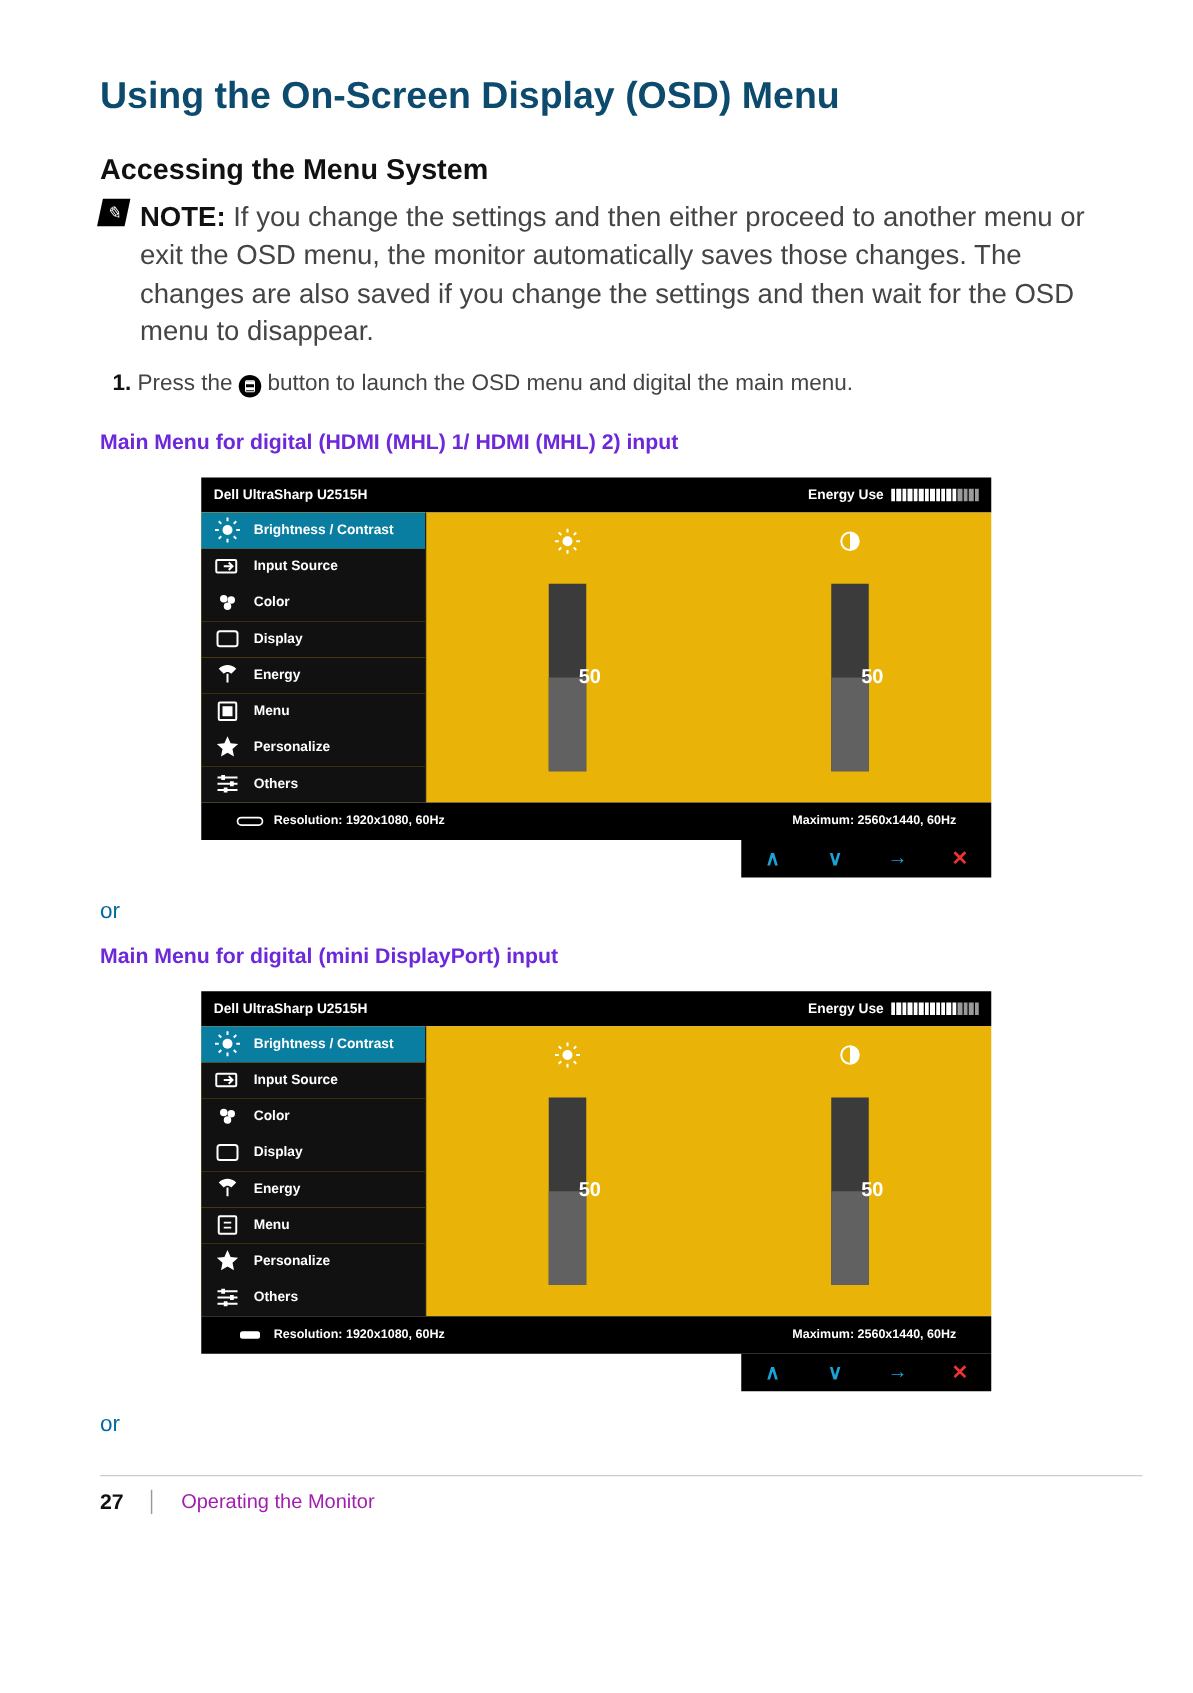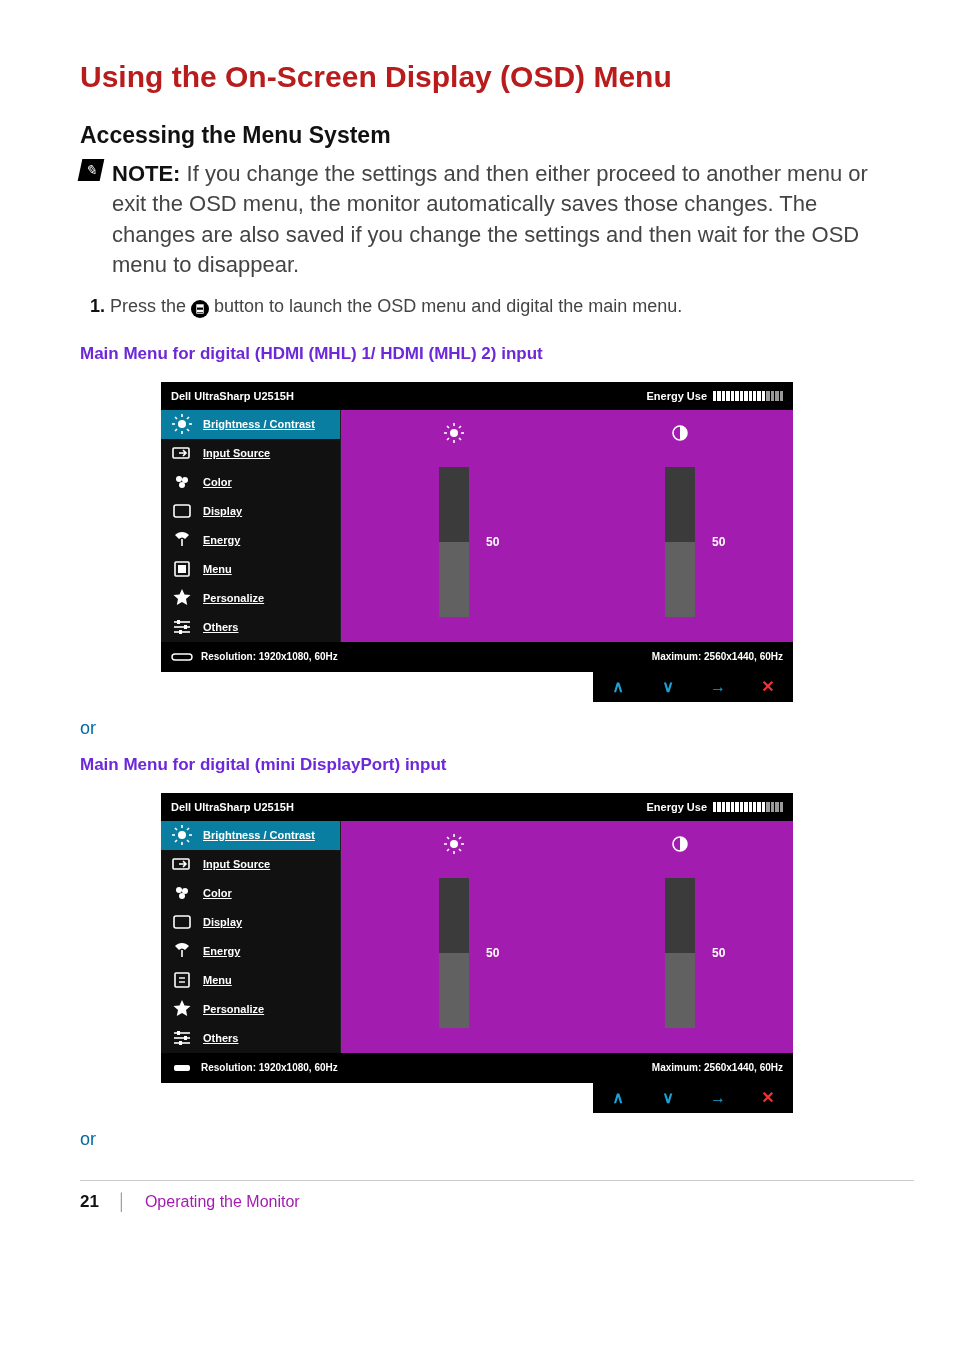--- a/index.html
+++ b/index.html
@@ -1,18 +1,18 @@
 <!DOCTYPE html>
 <html><head>
 <meta charset="utf-8">
 <style>
   * { box-sizing: border-box; margin: 0; padding: 0; }
   html, body { width: 954px; background: #fff; font-family: "Segoe UI", Arial, sans-serif; color: #222; }
   .page { padding: 60px 80px 30px 80px; }
-  h1 { font-size: 30px; font-weight: 700; margin-bottom: 28px; color: #b91c1c; }
+  h1 { font-size: 30px; font-weight: 700; margin-bottom: 28px; color: #0c4a6e; }
   h2 { font-size: 23px; font-weight: 700; margin-bottom: 10px; color: #111; }
   .note-row { display: flex; align-items: flex-start; gap: 10px; margin-bottom: 14px; }
   .note-icon { flex: 0 0 22px; height: 22px; background:#000; color:#fff; display:flex; align-items:center; justify-content:center; font-style: italic; font-size:14px; transform: skewX(-12deg); }
   .note-icon span { transform: skewX(12deg); }
   .note-text { font-size: 22px; line-height: 1.38; color:#444; }
   .note-text b { color:#111; font-weight:700; }
   ol.steps { margin: 10px 0 24px 30px; }
   ol.steps li { font-size:18px; color:#444; line-height:1.4; }
   ol.steps li::marker { font-weight:700; color:#111; }
   .inline-btn { display:inline-flex; width:18px; height:18px; background:#000; border-radius:50%; vertical-align:-3px; align-items:center; justify-content:center; }
@@ -21,34 +21,34 @@
   .or-text { font-size:18px; color:#0369a1; margin: 16px 0 10px 0; }
 
   
   .osd-wrap { display:flex; justify-content:center; margin-bottom: 4px; }
   .osd { width: 632px; font-family: Arial, sans-serif; font-size:11px; font-weight:700; color:#fff; }
   .osd-top { background:#000; height:28px; display:flex; align-items:center; justify-content:space-between; padding:0 10px; }
   .energy { display:flex; align-items:center; gap:6px; }
   .meter { width:70px; height:10px; display:flex; gap:1px; align-items:flex-end; }
   .meter i { flex:1; background:#9a9a9a; height:100%; }
   .meter i.on { background:#fff; }
-  .osd-mid { display:flex; background:#a21caf;text-decoration:underline; }
+  .osd-mid { display:flex; background:#eab308; }
   .menu-col { width:180px; border-right:1px solid #222; }
   .menu-item { display:flex; align-items:center; gap:10px; height:29px; padding-left:10px; background:#111; font-weight:700; }
   .menu-item.sel { background:#0a7ea0; }
   .menu-ico { width:22px; height:22px; display:flex; align-items:center; justify-content:center; color:#fff; }
   .menu-item.sel .menu-ico { color:#fff; }
   .panes { flex:1; display:flex; }
   .pane { flex:1; position:relative; display:flex; flex-direction:column; align-items:center; padding-top:10px; }
   .pane-ico { height:26px; display:flex; align-items:center; justify-content:center; color:#fff; font-size:16px; }
   .bar-area { flex:1; display:flex; align-items:center; justify-content:center; width:100%; padding:8px 0 12px 0; }
   .vbar { width:30px; height:150px; background:#3b3b3b; position:relative; }
   .vfill { position:absolute; left:0; right:0; bottom:0; height:50%; background:#616161; }
-  .vlabel { position:absolute; left:47px; bottom:50%; transform: translateY(50%); font-size:12px; font-weight:700; }
-  .osd-bot { background:#000; height:30px; display:flex; align-items:center; justify-content:space-between; padding:0 10px; font-size:10px; }
+  .vlabel { position:absolute; left:24px; bottom:50%; transform: translateY(50%); font-size:16px; font-weight:700; }
+  .osd-bot { background:#000; height:30px; display:flex; align-items:center; justify-content:space-between; padding:0 28px; font-size:10px; }
   .res-wrap { display:flex; align-items:center; gap:8px; }
   .btn-row { display:flex; justify-content:flex-end; }
   .btn-strip { width:200px; height:30px; background:#000; display:flex; }
   .bbtn { flex:1; display:flex; align-items:center; justify-content:center; font-size:16px; font-weight:900; }
   .bbtn.up, .bbtn.down, .bbtn.right { color:#1aa3d6; }
   .bbtn.close { color:#e33; }
 
   
   .footer { position:relative; margin-top: 30px; display:flex; align-items:center; gap:18px; padding-top:12px; }
   .footer-line { position:absolute; top:0; left:0; right:-40px; height:1px; background:#ccc; }
@@ -432,17 +432,17 @@
           <div class="bbtn close">✕</div>
         </div>
       </div>
     </div>
   </div>
 
   <div class="or-text">or</div>
 
   <div class="footer">
     <div class="footer-line"></div>
-    <span class="pagenum">21</span>
+    <span class="pagenum">27</span>
     <span class="divider">│</span>
     <span class="foot-text">Operating the Monitor</span>
   </div>
 </div>
 
 </body></html>

